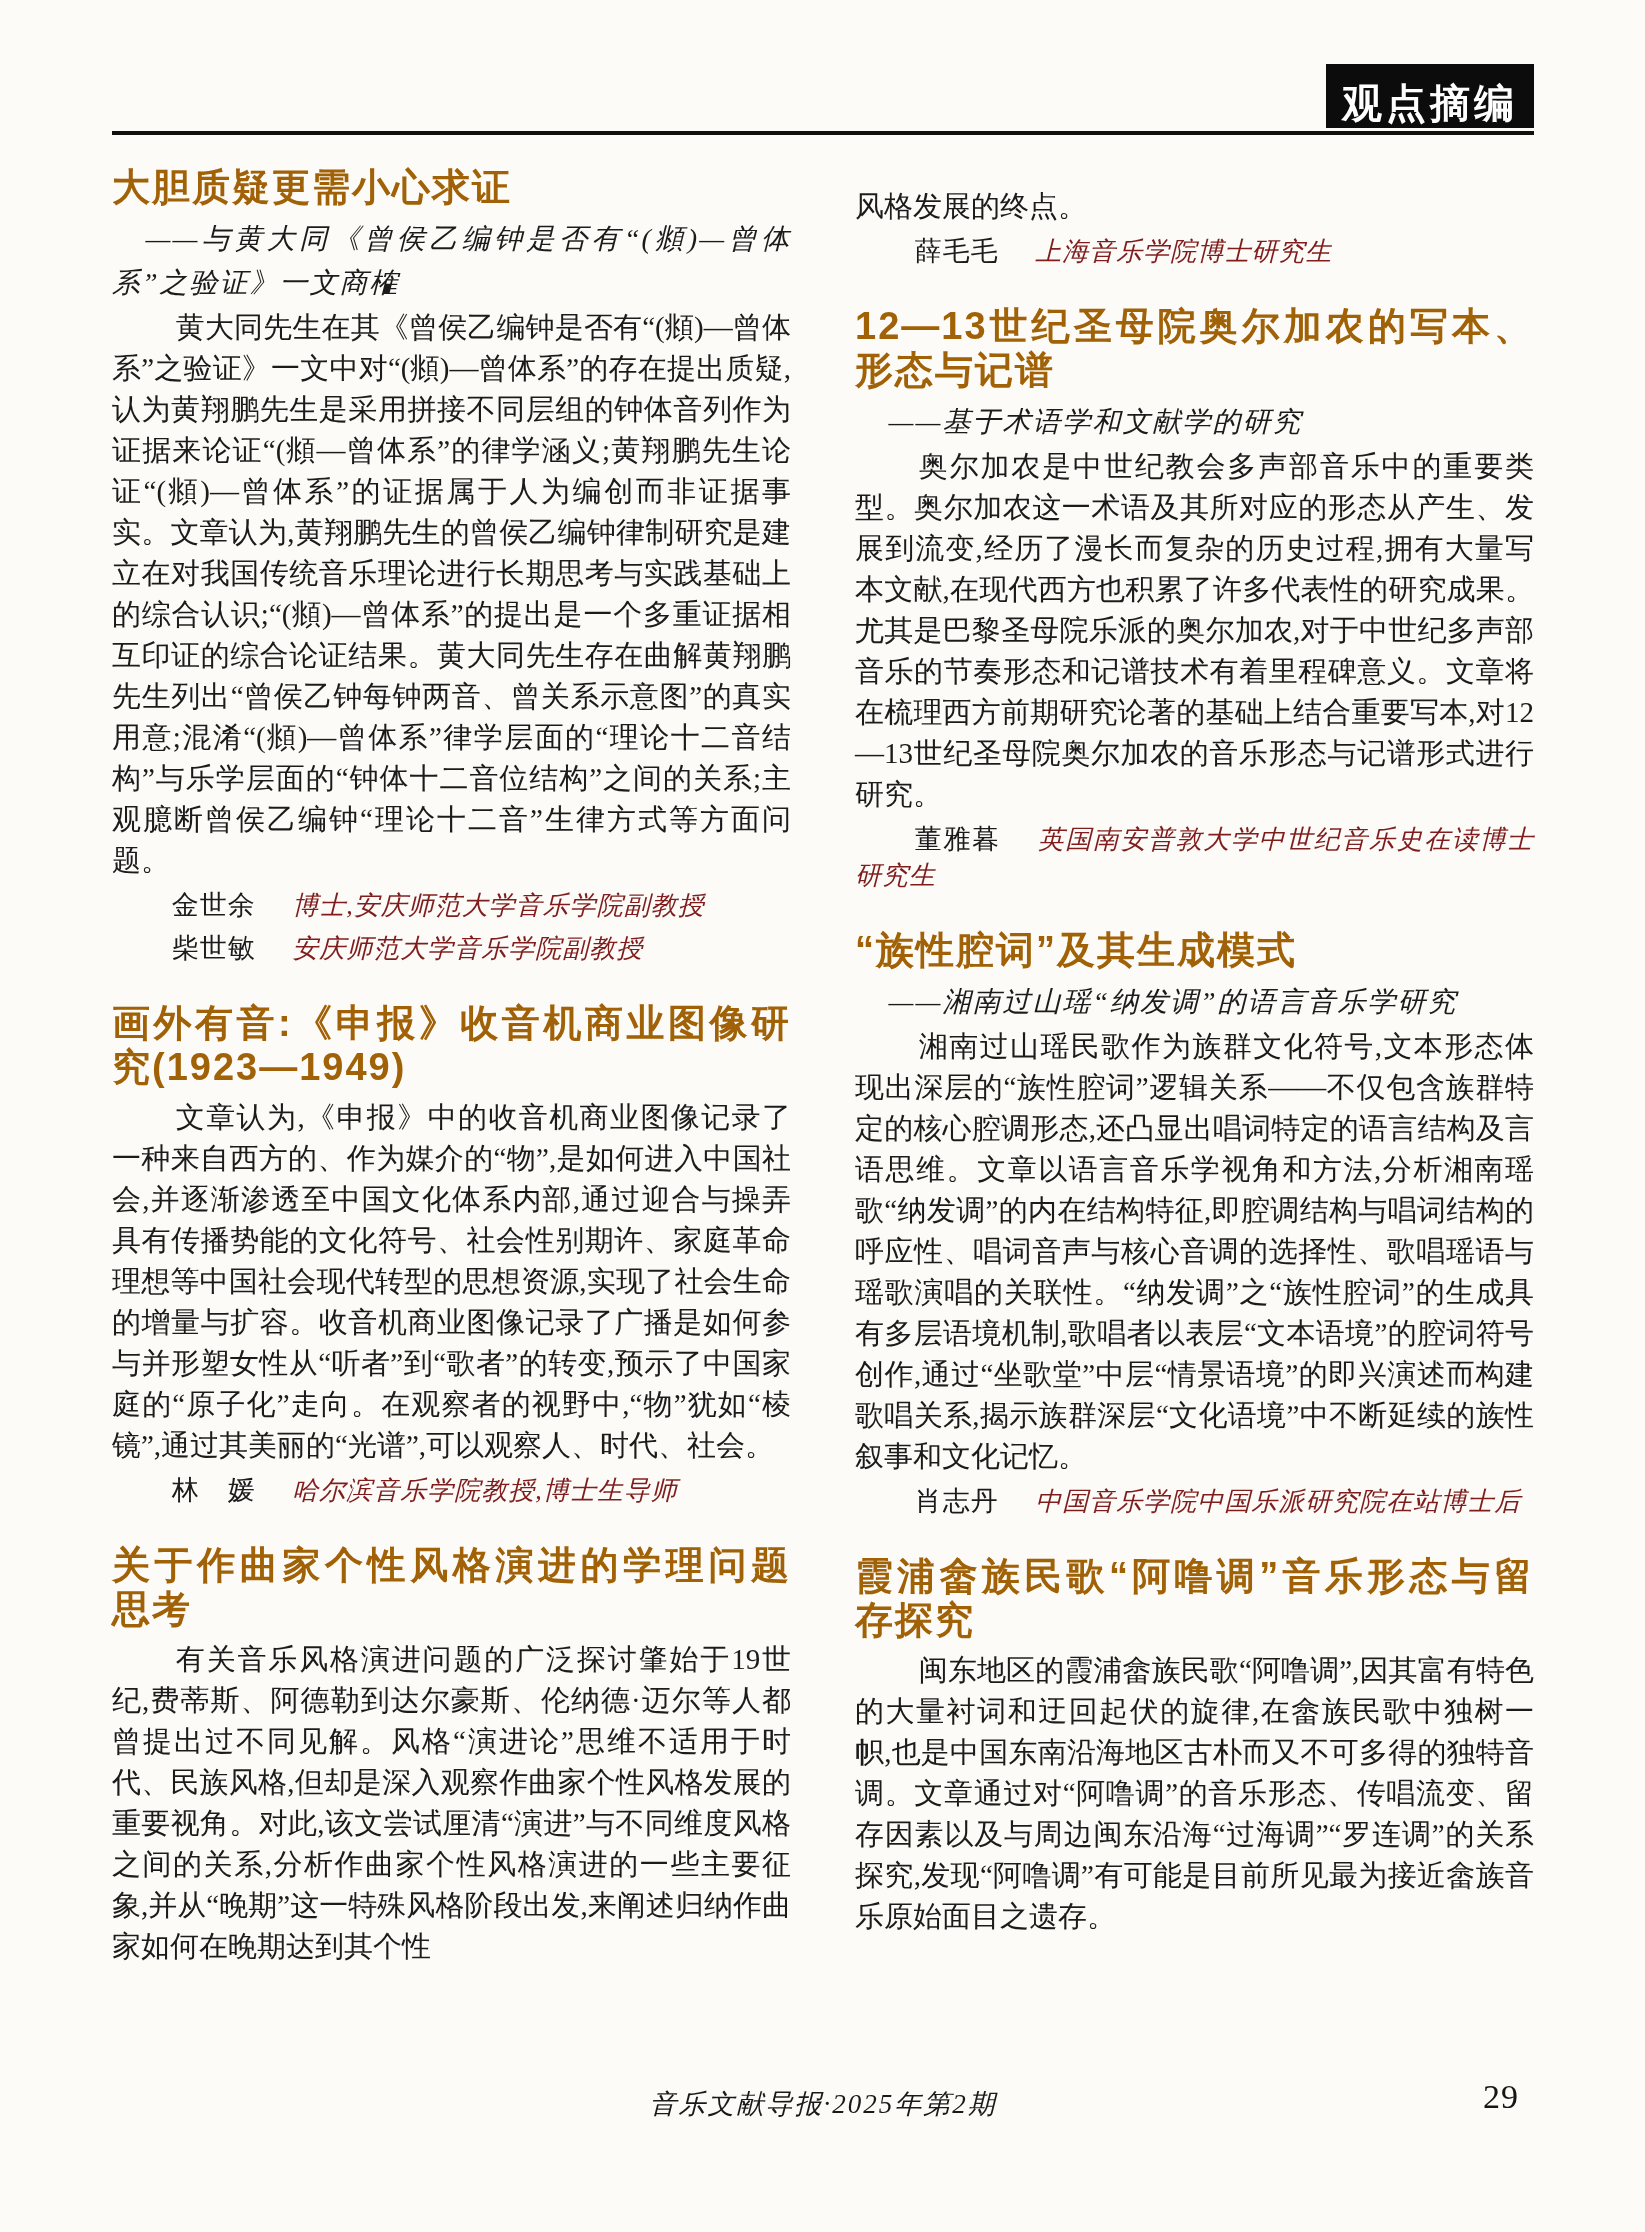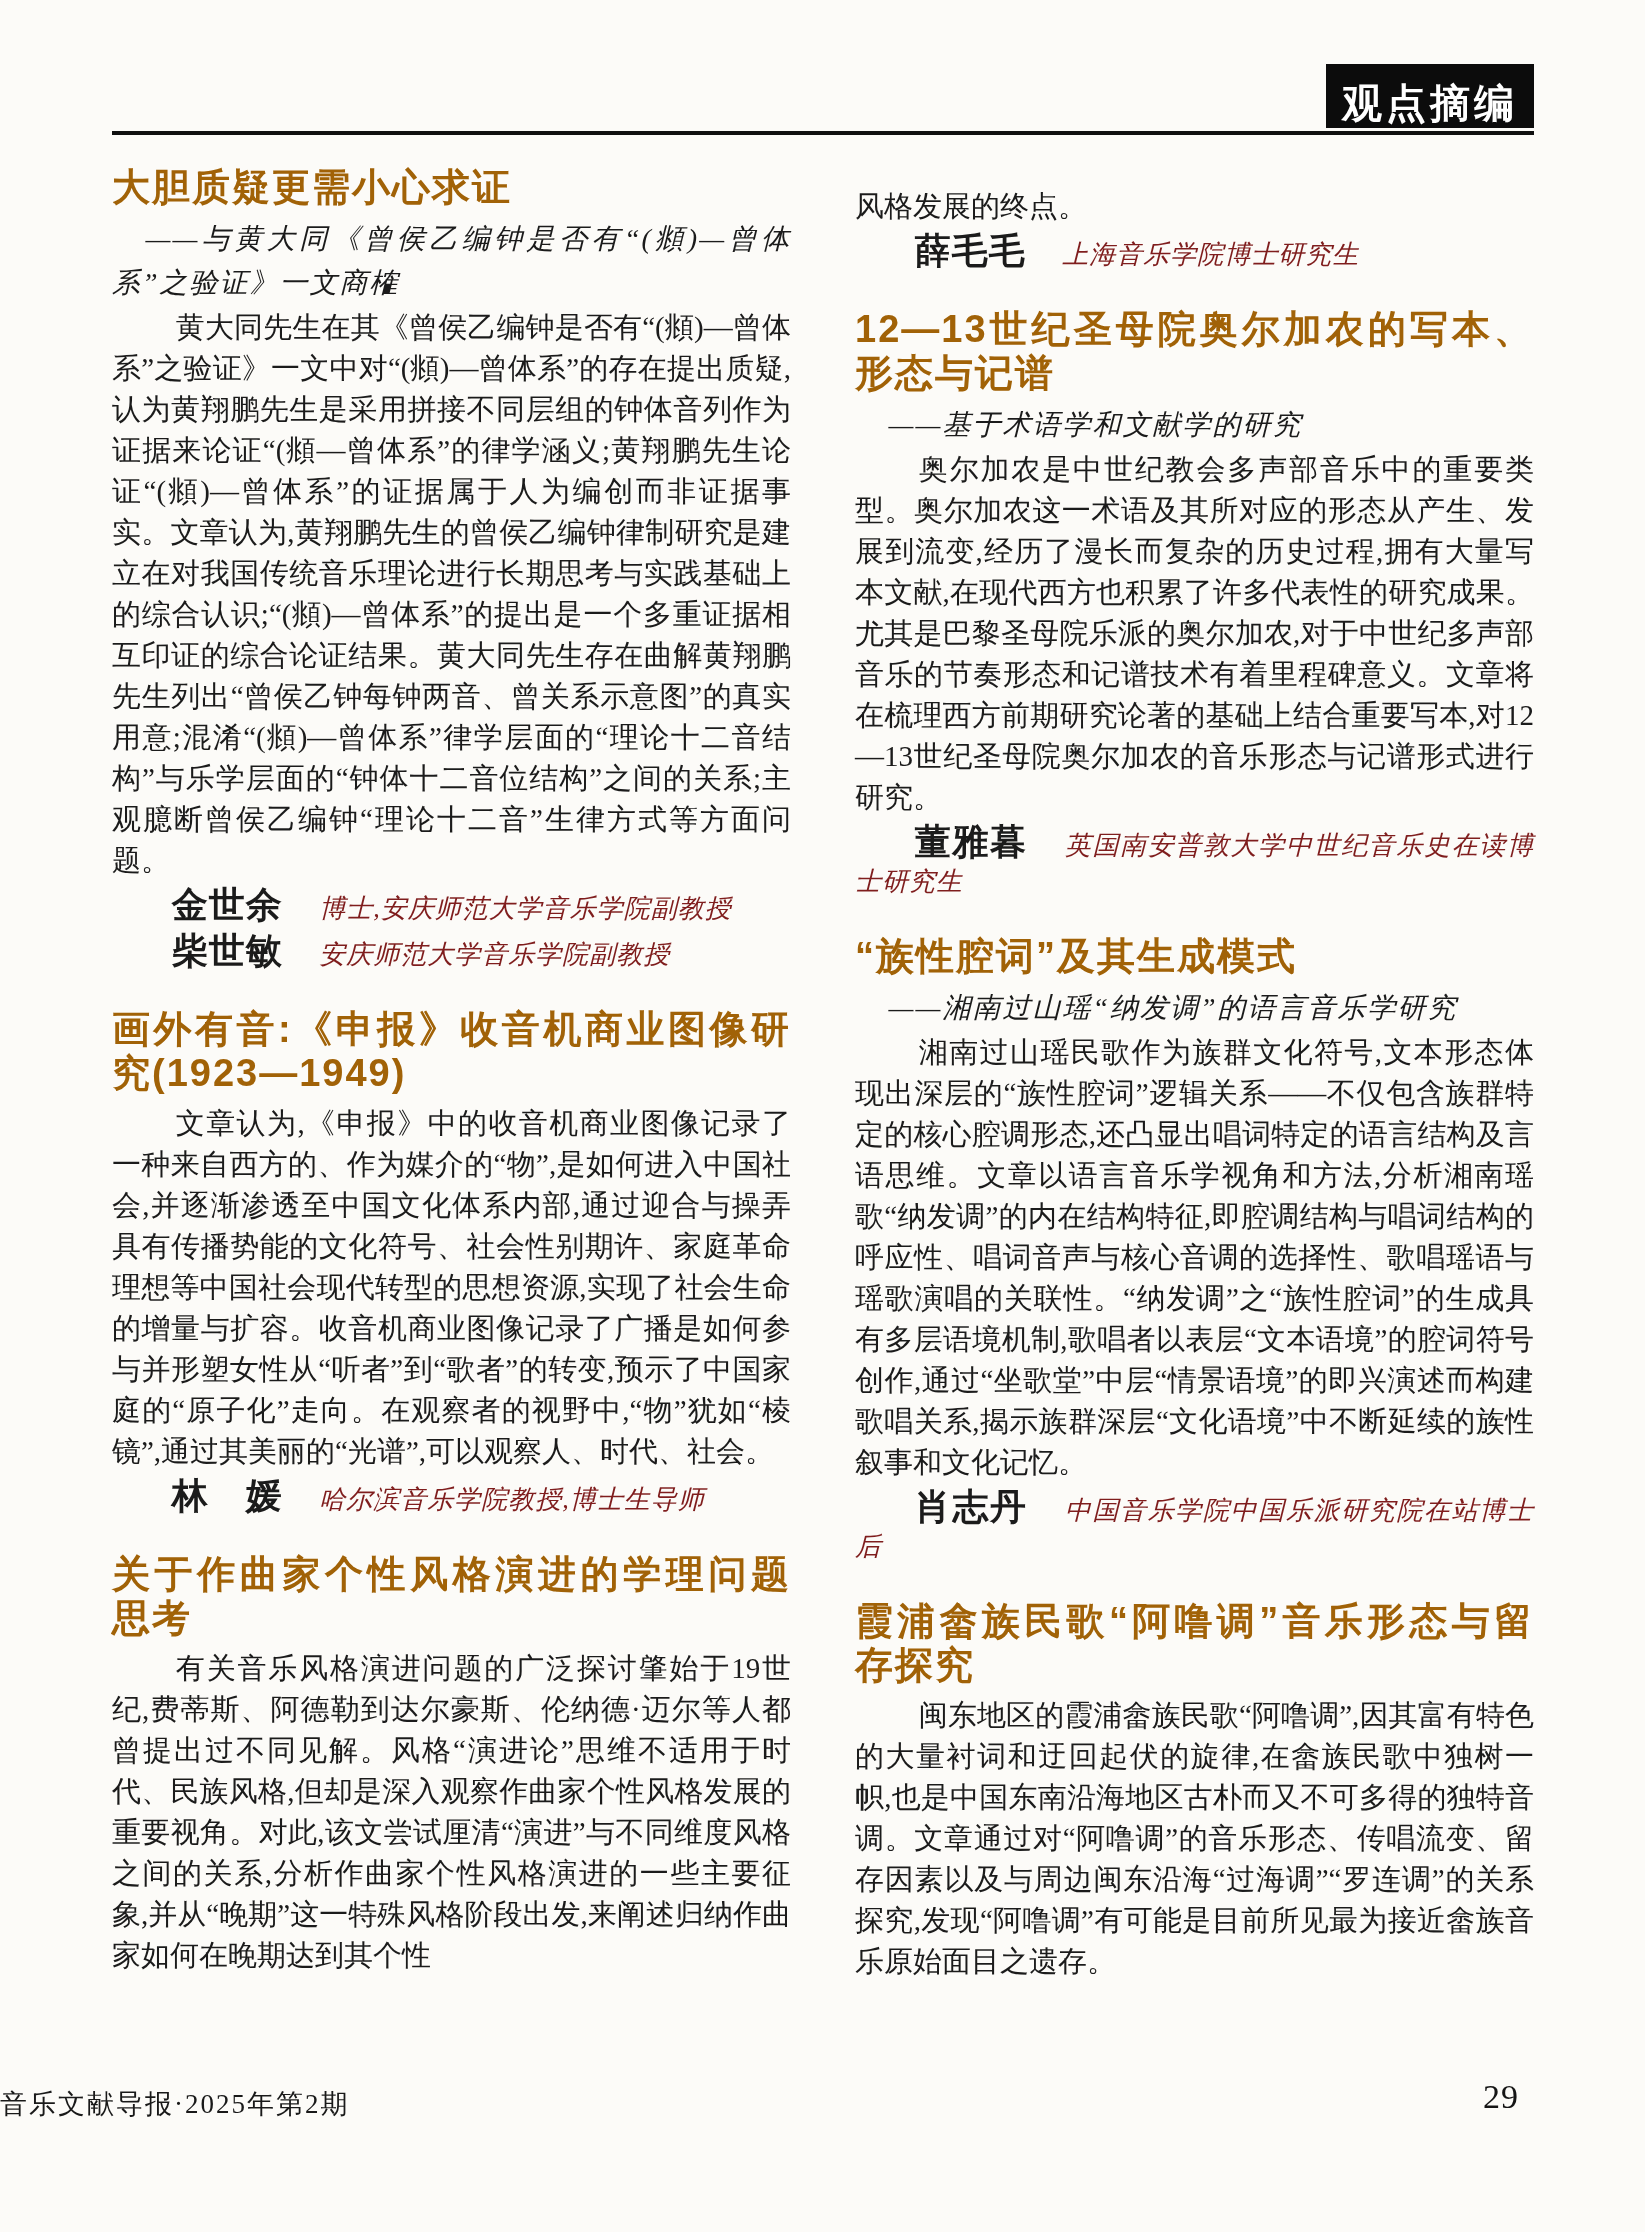--- a/index.html
+++ b/index.html
@@ -46,29 +46,30 @@
     font-size:29px;line-height:41px;
     margin:0;text-align:justify;text-indent:2.2em;
   }
   .article-body.no-indent{text-indent:0;}
   .author-line{
     font-size:26px;line-height:36px;
     margin-top:6px;text-indent:2.3em;text-align:justify;
   }
   .author-name{
     font-family:"Liberation Sans",sans-serif;
-    font-weight:700;font-size:36px;font-style:normal;
+    font-weight:400;font-size:27px;font-style:normal;
     letter-spacing:1px;
   }
   .author-gap{display:inline-block;width:1.4em;}
   .author-affiliation{font-style:italic;letter-spacing:1px;color:#7f1d1d;}
 
   .footer-journal{
     position:absolute;left:0;right:0;top:2086px;
-    font-size:27px;letter-spacing:2px;color:#191919;
+    text-align:center;
+    font-size:27px;font-style:italic;letter-spacing:2px;color:#191919;
   }
   .footer-page-number{
     position:absolute;top:2078px;right:127px;
     font-size:34px;letter-spacing:1px;color:#151515;
     font-family:"Liberation Serif",serif;
   }
 </style>
 </head>
 <body>
 

